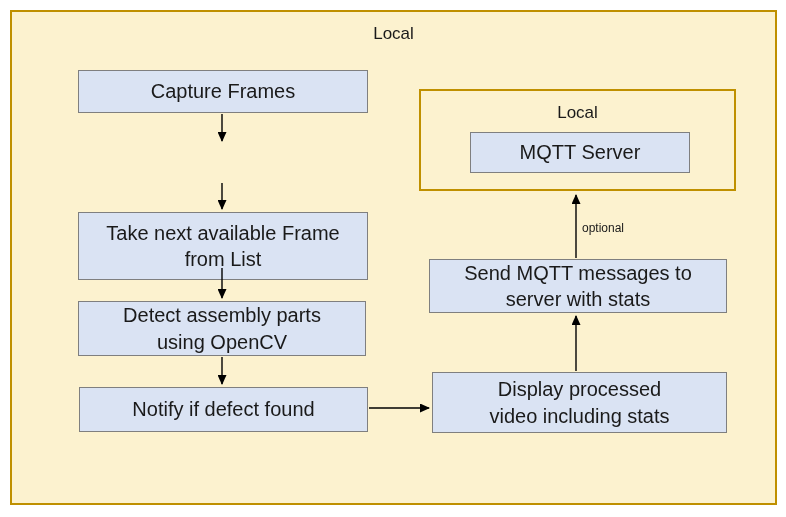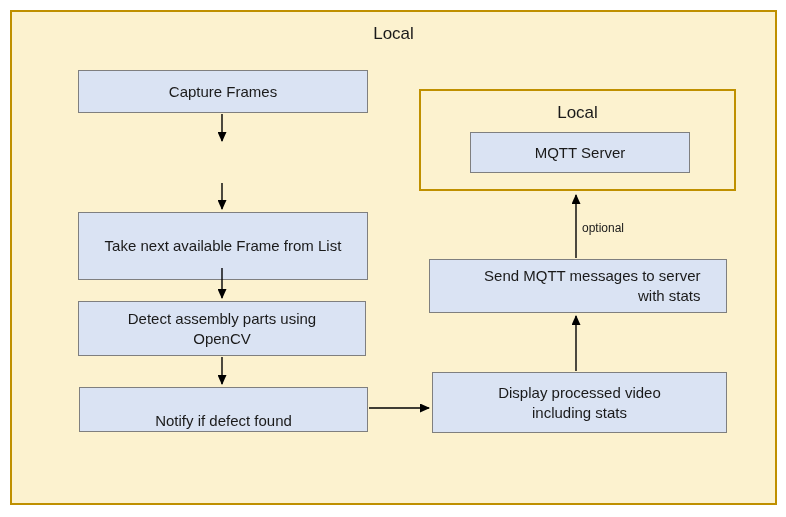--- a/index.html
+++ b/index.html
@@ -48,31 +48,31 @@
   .node {
     position: absolute;
     background: var(--node-fill);
     border: 1px solid var(--node-border);
     display: flex;
     align-items: center;
     justify-content: center;
     text-align: center;
   }
   .node-text {
-    font-size: 15px;
+    font-size: 20px;
     line-height: 1.32;
     color: var(--text-color);
   }
   .n-capture  { left: 78px;  top: 70px;  width: 290px; height: 43px; }
   .n-add      { left: 78px;  top: 144px; width: 290px; height: 38px; }
   .n-take     { left: 78px;  top: 212px; width: 290px; height: 68px; }
   .n-detect   { left: 78px;  top: 301px; width: 288px; height: 55px; }
-  .n-notify   { left: 79px;  top: 387px; width: 289px; height: 45px; align-items: flex-end; }
+  .n-notify   { left: 79px;  top: 387px; width: 289px; height: 45px; }
   .n-display  { left: 432px; top: 372px; width: 295px; height: 61px; }
-  .n-send     { left: 429px; top: 259px; width: 298px; height: 54px; text-align: right; }
+  .n-send     { left: 429px; top: 259px; width: 298px; height: 54px; }
   .n-mqtt     { left: 470px; top: 132px; width: 220px; height: 41px; }
   .n-take   .node-text { max-width: 245px; }
   .n-detect .node-text { max-width: 215px; }
   .n-send   .node-text { max-width: 245px; }
   .n-display .node-text { max-width: 205px; }
   .arrows {
     position: absolute;
     left: 0; top: 0;
     width: 786px; height: 517px;
     pointer-events: none;

